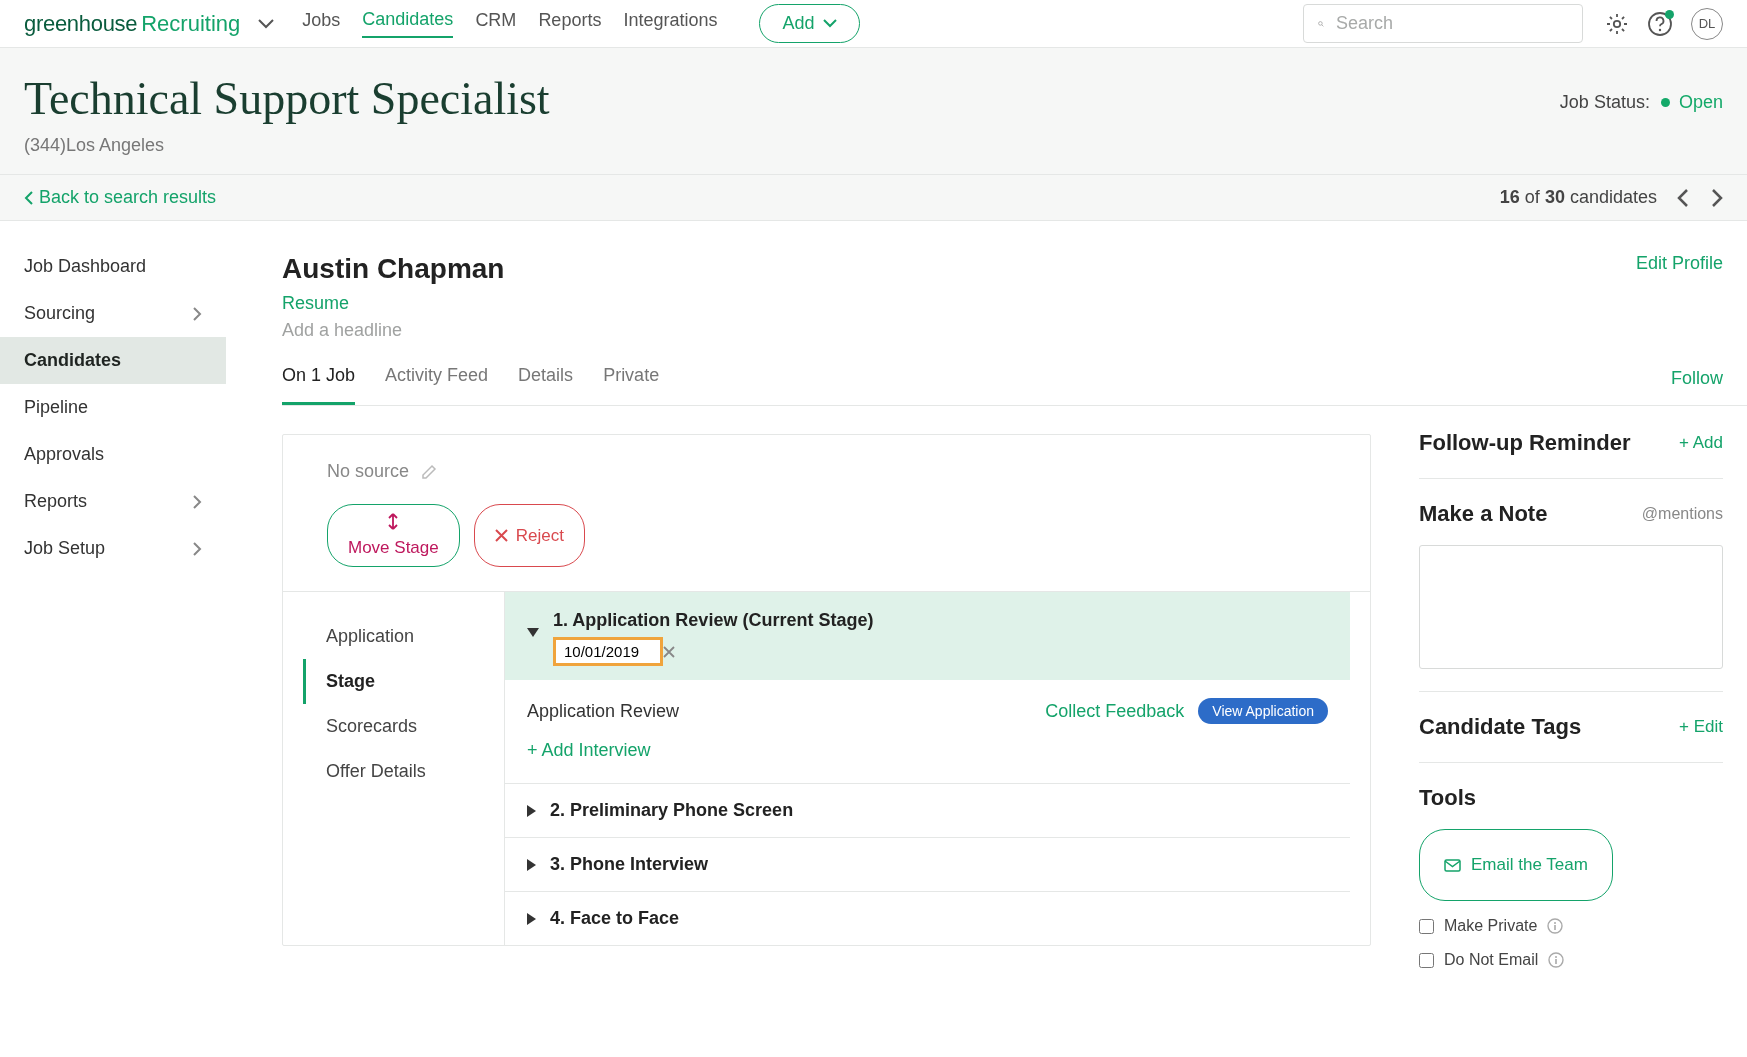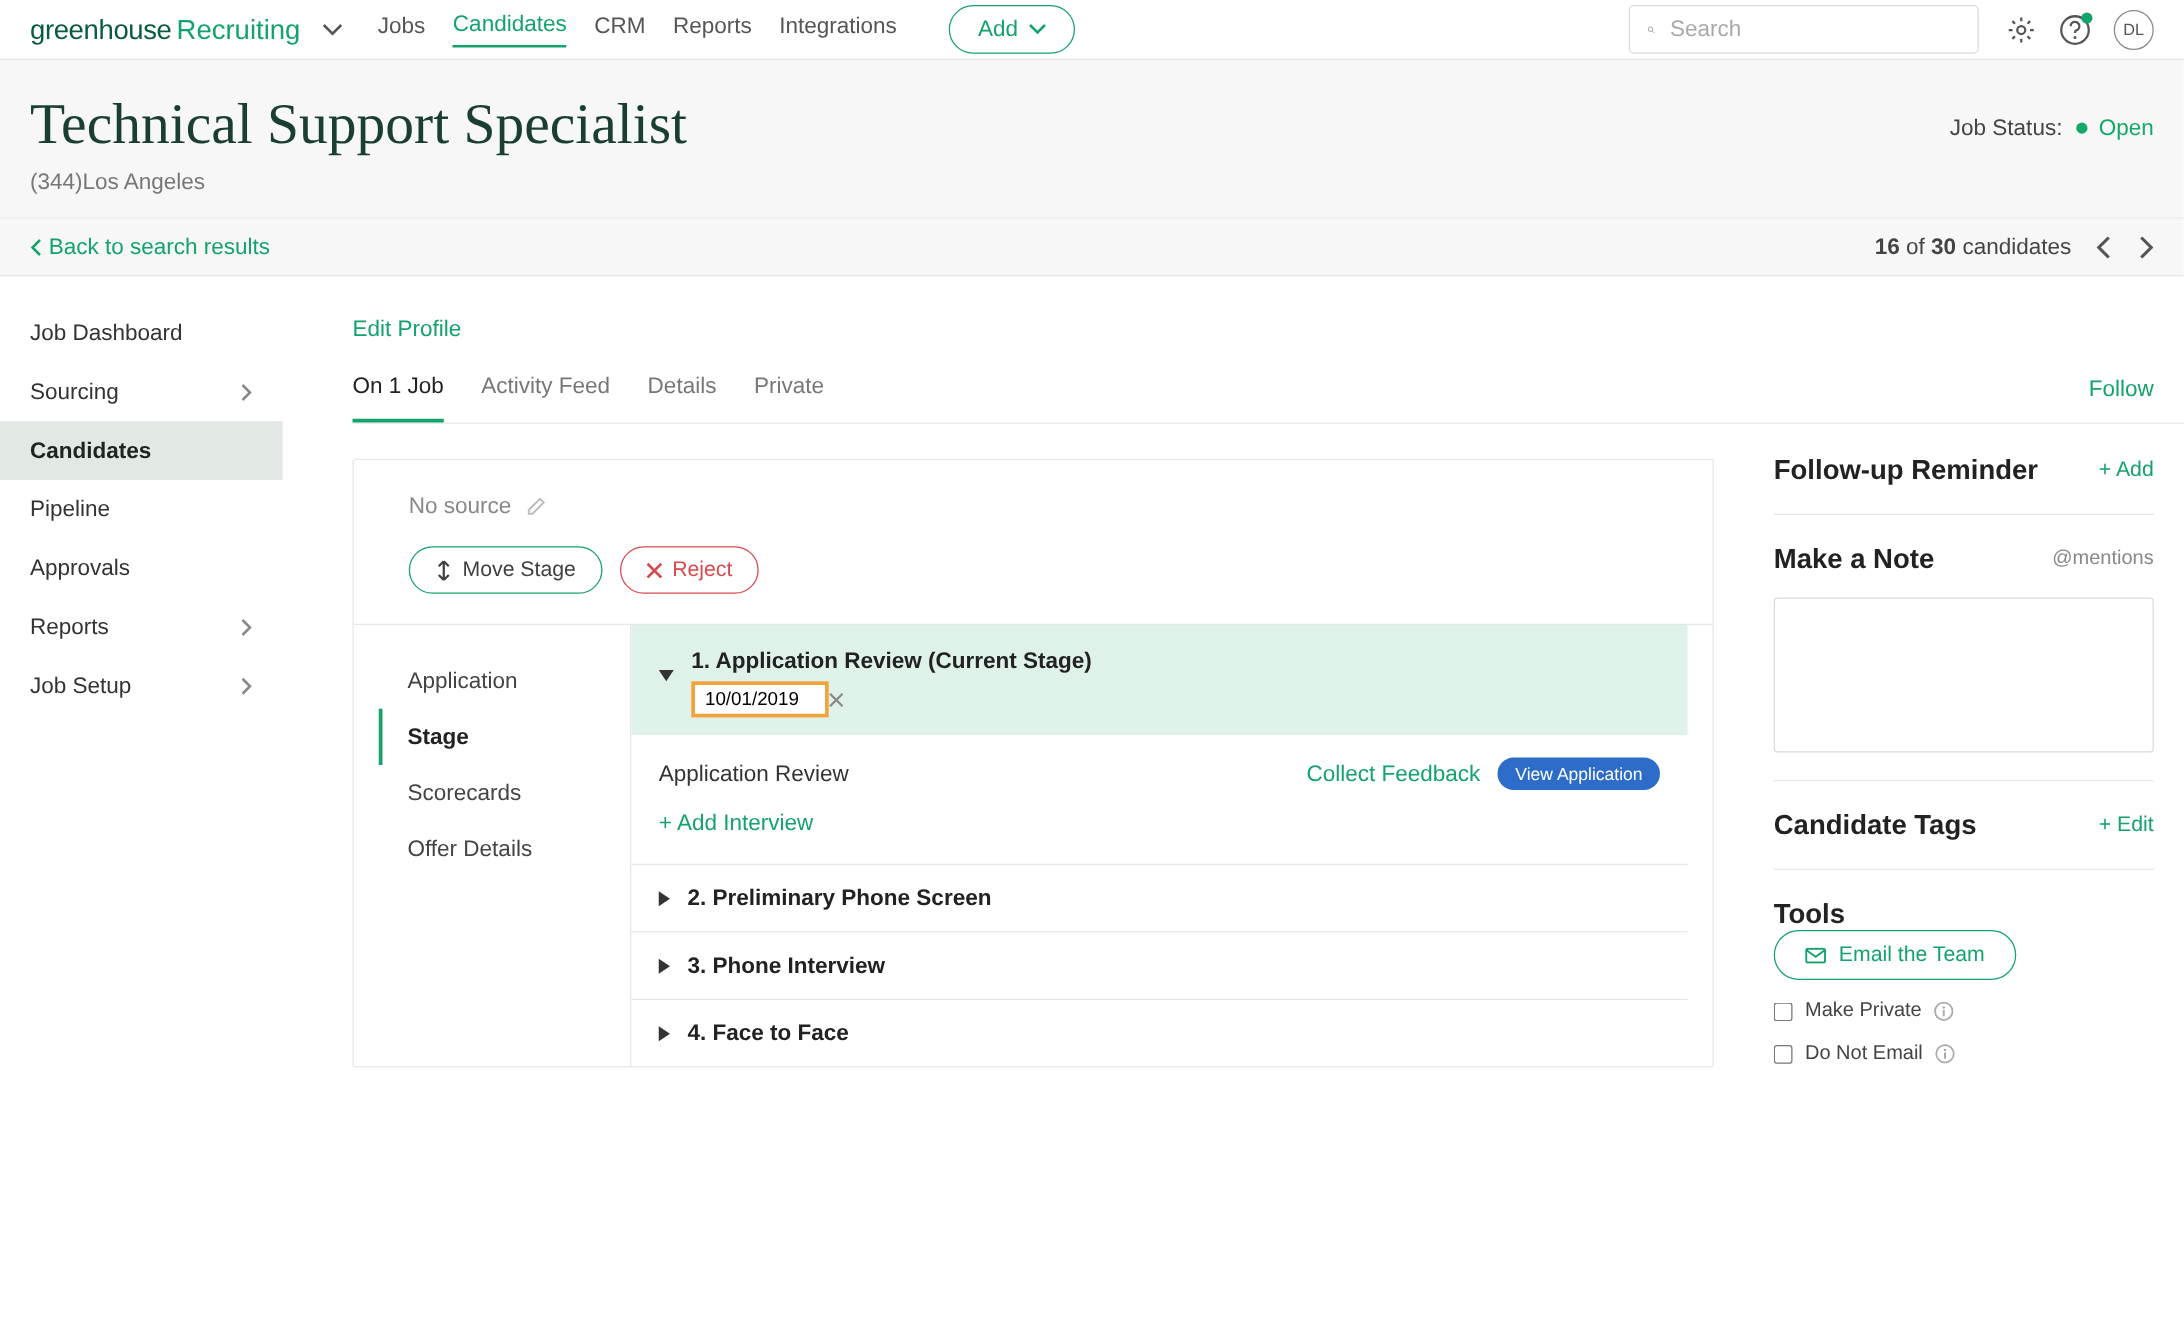--- a/index.html
+++ b/index.html
@@ -69,21 +69,21 @@
     
     .job-panel { border: 1px solid #e5e7e6; border-radius: 2px; padding: 20px 20px 0; }
     .job-panel-title { font-size: 20px; font-weight: 600; display: flex; align-items: center; gap: 12px; }
     .triangle-down { width: 0; height: 0; border-left: 6px solid transparent; border-right: 6px solid transparent; border-top: 9px solid #333; }
     .triangle-right { width: 0; height: 0; border-top: 6px solid transparent; border-bottom: 6px solid transparent; border-left: 9px solid #333; display: inline-block; }
     .no-source { color: #888; font-size: 18px; margin-left: 24px; margin-top: 6px; display: flex; align-items: center; gap: 12px; }
     .pencil-icon { color: #bbb; cursor: pointer; }
     
     .action-buttons { display: flex; gap: 14px; margin: 22px 0 0 24px; }
     .pill-btn { border: 1.5px solid; border-radius: 26px; padding: 8px 20px; font-size: 17px; display: flex; align-items: center; gap: 8px; cursor: pointer; background: #fff; }
-    .pill-green { border-color: #14a36a; color: #404040; }
+    .pill-green { border-color: #14a36a; color: #be185d; flex-direction: column; }
     .pill-red { border-color: #d9494e; color: #d9494e; }
     
     .job-panel hr { border: none; border-top: 1px solid #e5e7e6; margin: 24px -20px 0; }
     
     .stage-row { display: flex; }
     .stage-tabs { border-right: 1px solid #e5e7e6; padding: 22px 0; width: 202px; }
     .stage-tab { padding: 12px 0 12px 20px; font-size: 18px; color: #444; cursor: pointer; border-left: 3px solid transparent; }
     .stage-tab.active { font-weight: 600; border-left-color: #14a36a; color: #222; }
     .stage-content { flex: 1; padding: 0 0 0 0; }
     
@@ -103,21 +103,21 @@
     .stage-item { border-top: 1px solid #e5e7e6; padding: 16px 0 16px 22px; display: flex; align-items: center; gap: 14px; }
     .stage-item-label { font-size: 18px; font-weight: 600; color: #222; }
     
     
     .aside-section { border-bottom: 1px solid #e5e7e6; padding: 0 0 22px; margin-bottom: 22px; }
     .aside-header { display: flex; justify-content: space-between; align-items: center; }
     .aside-title { font-size: 22px; font-weight: 600; color: #222; }
     .aside-action { color: #14a36a; font-size: 17px; cursor: pointer; }
     .aside-muted { color: #888; font-size: 16px; }
     .note-box { border: 1px solid #d8dad9; border-radius: 3px; height: 124px; margin-top: 18px; }
-    .email-team-btn { border: 1.5px solid #14a36a; color: #14a36a; border-radius: 26px; padding: 9px 24px; font-size: 17px; display: inline-flex; align-items: center; gap: 10px; cursor: pointer; background: #fff; }
+    .email-team-btn { border: 1.5px solid #14a36a; color: #14a36a; border-radius: 26px; padding: 25px 24px; font-size: 17px; display: inline-flex; align-items: center; gap: 10px; cursor: pointer; background: #fff; margin-top: 18px; }
     .tool-check { display: flex; align-items: center; gap: 10px; font-size: 16px; color: #444; margin-top: 16px; }
     .tool-check input { width: 15px; height: 15px; }
     .info-icon { color: #aaa; cursor: pointer; display: inline-flex; }
     
     svg { display: block; }
   </style>
 </head>
 <body>
 
 <div class="top-nav">
@@ -248,20 +248,25 @@
       <span class="sidebar-chevron">
           <svg width="9" height="14" viewBox="0 0 9 14">
             <path d="M1 1 L7 7 L1 13" stroke="currentColor" stroke-width="2" fill="none"></path>
           </svg>
         </span>
     </div>
   </div>
 
   <div class="content">
     <div class="profile-header">
+      <div>
+        <div class="candidate-name">Austin Chapman</div>
+        <span class="resume-link">Resume</span>
+        <div class="headline-placeholder">Add a headline</div>
+      </div>
       <span class="edit-profile">Edit Profile</span>
     </div>
 
     <div class="tabs-row">
       <div class="tabs">
         <span class="tab active">On 1 Job</span>
         <span class="tab">Activity Feed</span>
         <span class="tab">Details</span>
         <span class="tab">Private</span>
       </div>

